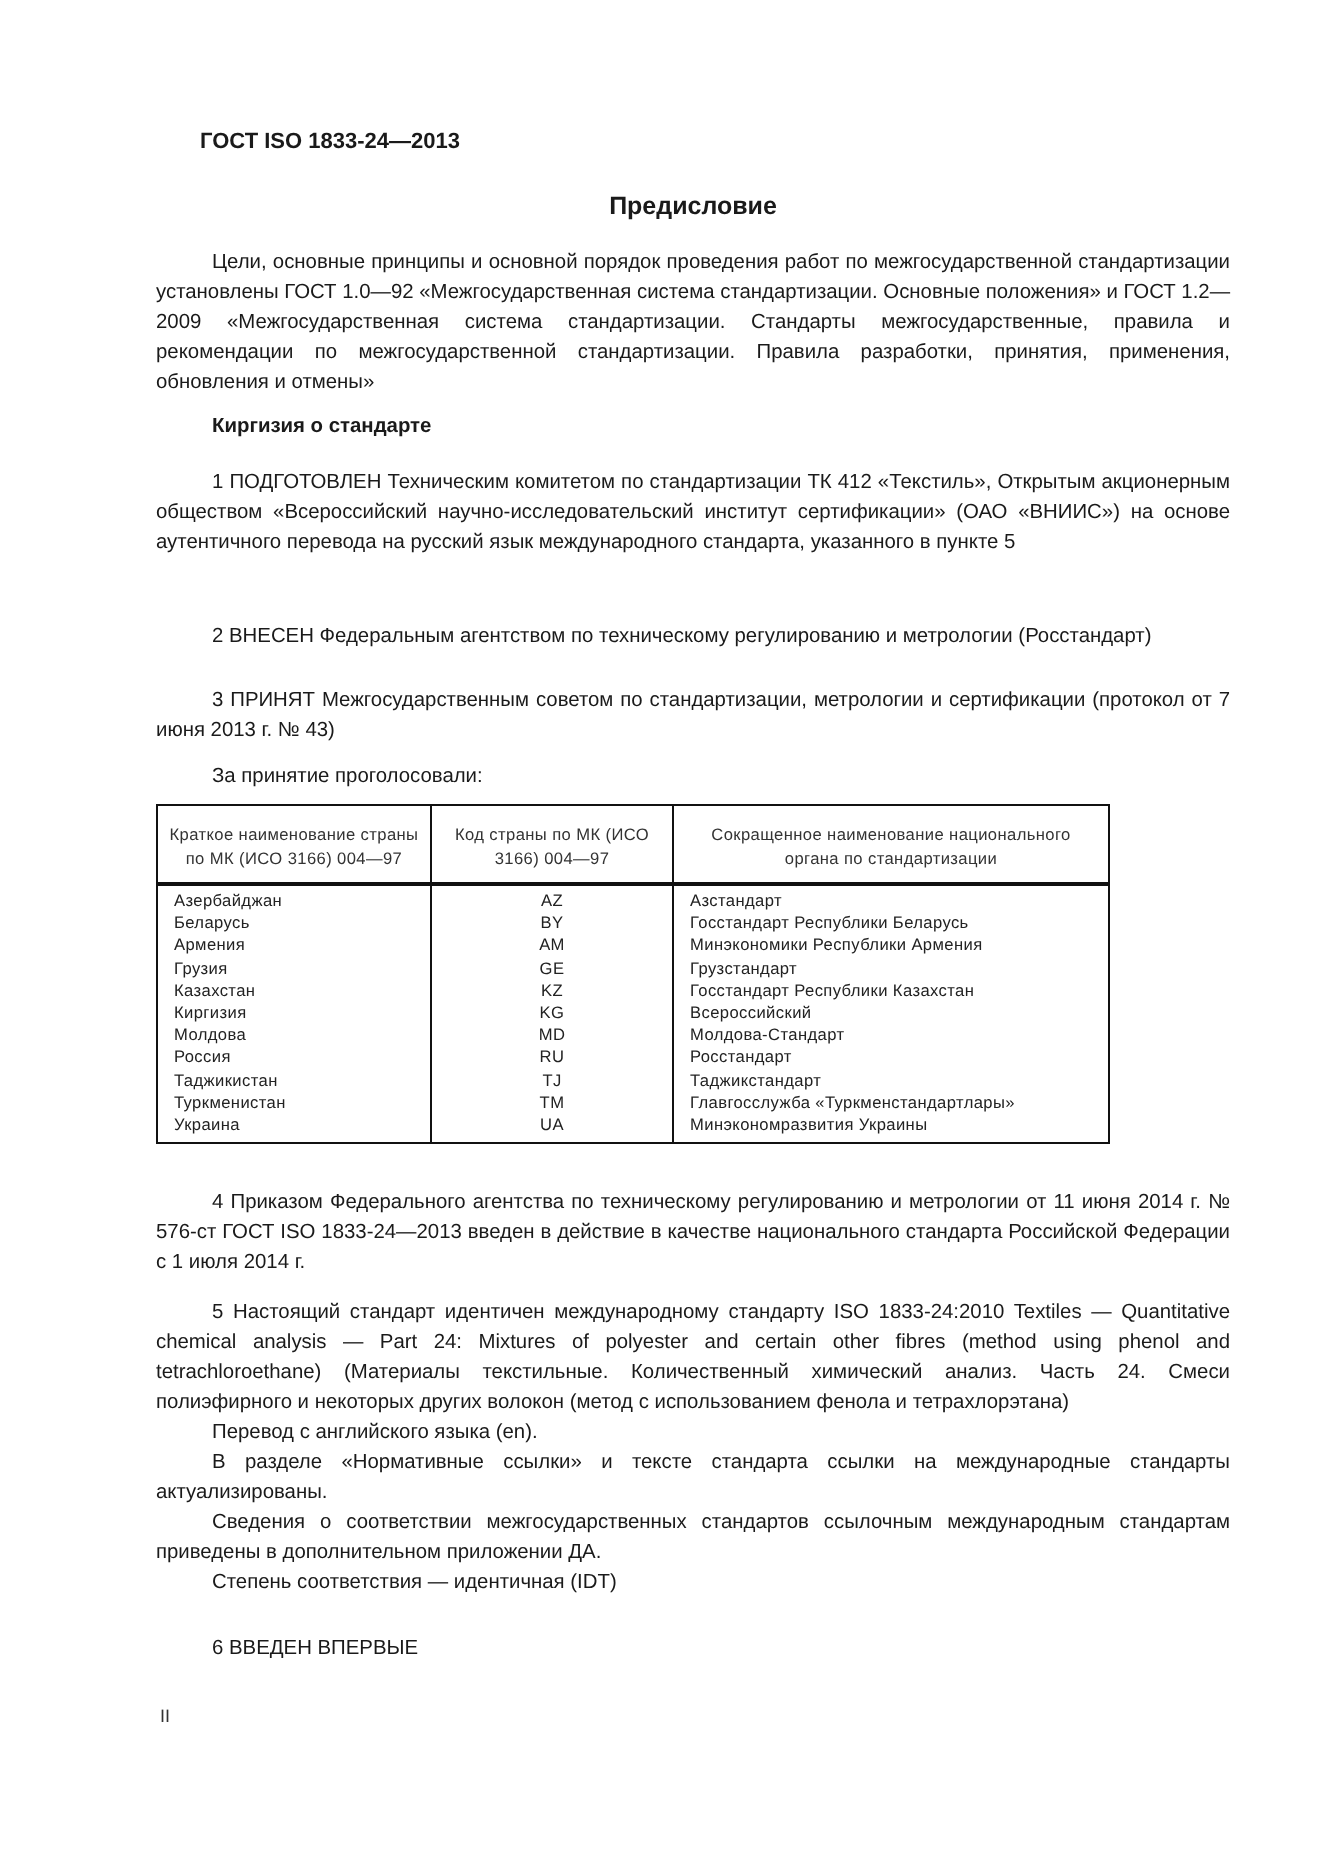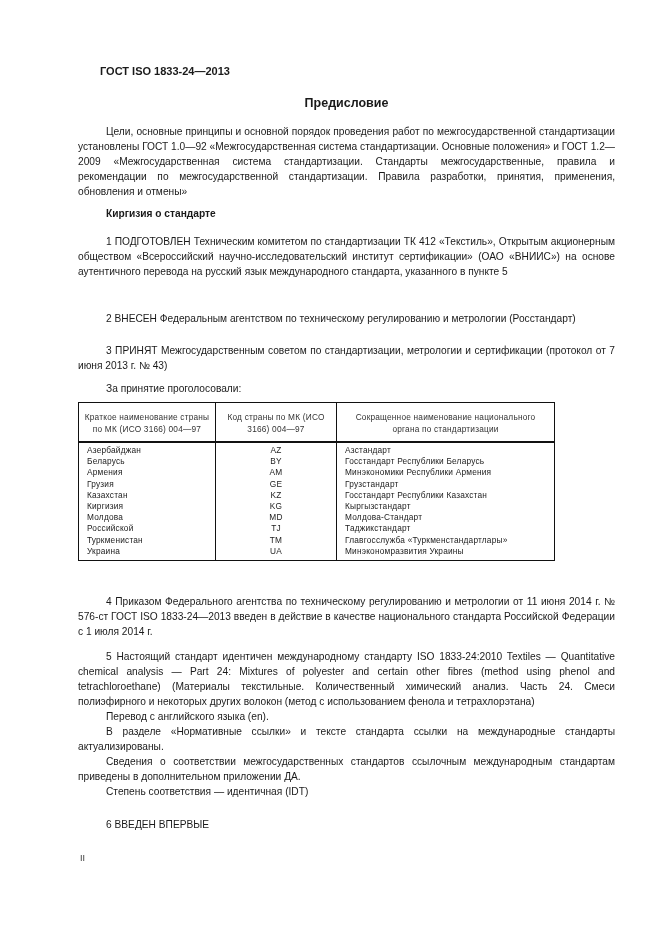--- a/index.html
+++ b/index.html
@@ -99,29 +99,34 @@
         <td>Грузстандарт</td>
       </tr>
     <tr>
         <td>Казахстан</td>
         <td class="code">KZ</td>
         <td>Госстандарт Республики Казахстан</td>
       </tr>
     <tr>
         <td>Киргизия</td>
         <td class="code">KG</td>
-        <td>Кыргызстандарт</td>
+        <td>Всероссийский</td>
       </tr>
     <tr>
         <td>Молдова</td>
         <td class="code">MD</td>
         <td>Молдова-Стандарт</td>
       </tr>
     <tr>
-        <td>Российской</td>
+        <td>Россия</td>
+        <td class="code">RU</td>
+        <td>Росстандарт</td>
+      </tr>
+    <tr>
+        <td>Таджикистан</td>
         <td class="code">TJ</td>
         <td>Таджикстандарт</td>
       </tr>
     <tr>
         <td>Туркменистан</td>
         <td class="code">TM</td>
         <td>Главгосслужба «Туркменстандартлары»</td>
       </tr>
     <tr>
         <td>Украина</td>

